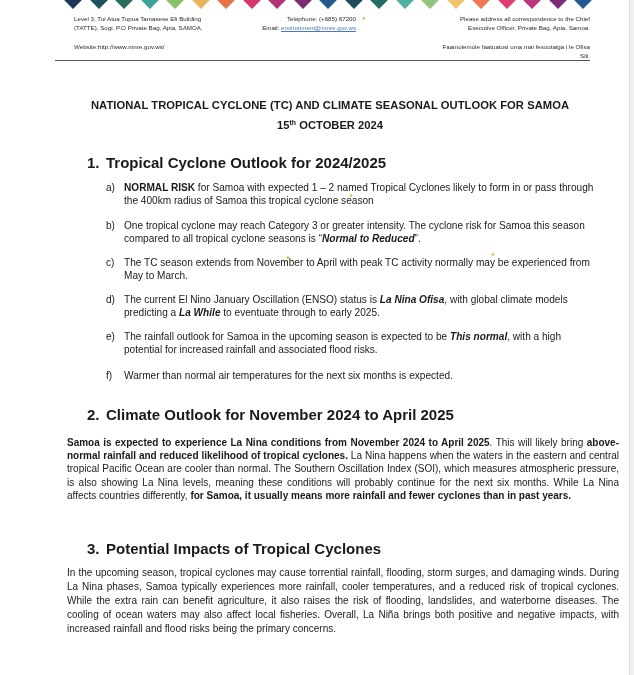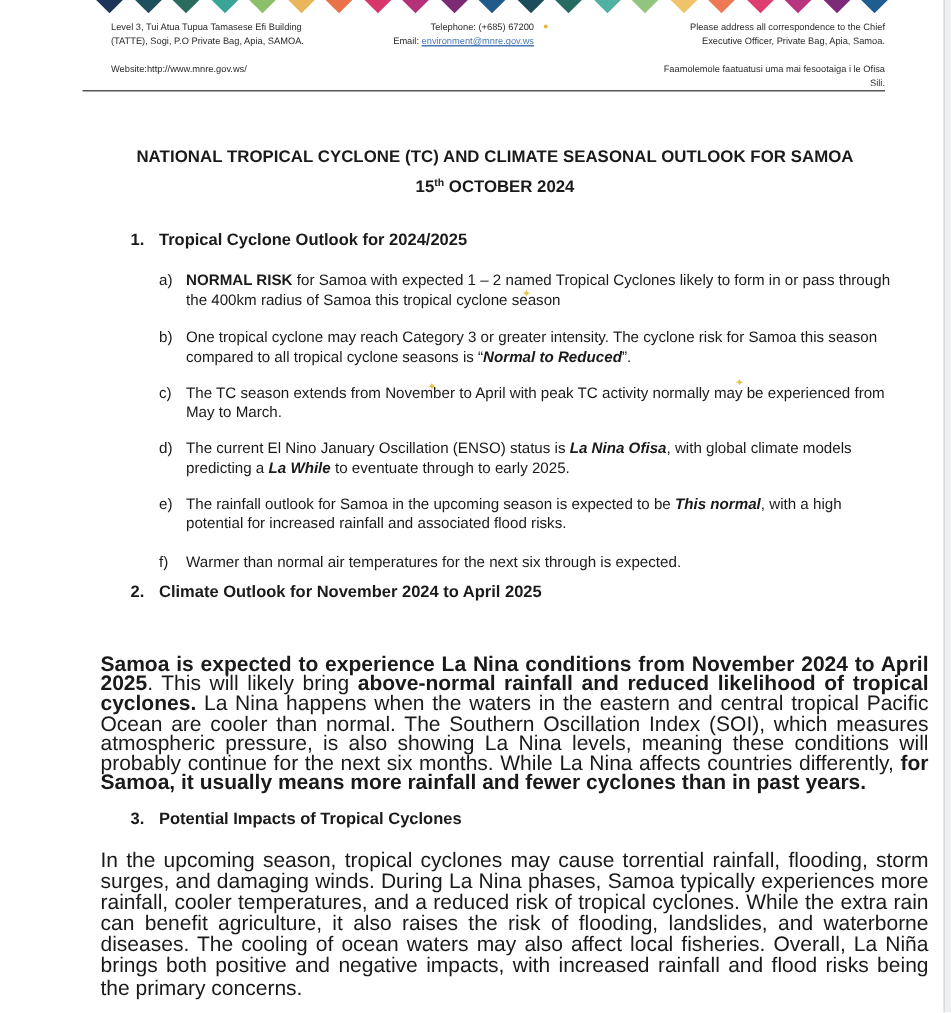--- a/index.html
+++ b/index.html
@@ -38,32 +38,32 @@
     .title {
       position: absolute; top: 99px; left: 0; width: 660px; text-align: center;
       font-weight: bold; font-size: 11.2px; letter-spacing: 0.05px;
     }
     .subtitle {
       position: absolute; top: 119px; left: 0; width: 660px; text-align: center;
       font-weight: bold; font-size: 11.2px;
     }
     .subtitle sup { font-size: 7px; vertical-align: 4px; line-height: 0; }
     .h2 {
-      position: absolute; left: 87px; font-weight: bold; font-size: 11px;
+      position: absolute; left: 87px; font-weight: bold; font-size: 15px;
     }
     .h2 .num { display: inline-block; width: 19px; }
     .item {
       position: absolute; left: 106px; width: 490px;
       font-size: 10.1px; line-height: 12.6px;
     }
     .item .lbl { position: absolute; left: 0; top: 0; }
     .item .txt { margin-left: 18px; display: block; }
     .para {
       position: absolute; left: 67px; width: 552px;
-      font-size: 14px; line-height: 13.2px; text-align: justify;
+      font-size: 10px; line-height: 13.2px; text-align: justify;
     }
     b { font-weight: bold; }
     .bi { font-weight: bold; font-style: italic; }
     .spark { position: absolute; color: #e5c14a; font-size: 7px; }
   </style>
 </head>
 <body>
 
 <div class="diamonds" id="diamonds">
     <div class="diamond" style="left: 0px; top: -2px; background: rgb(29, 53, 87);"></div>
@@ -136,24 +136,24 @@
   <span class="txt"><span>The current El Nino January Oscillation (ENSO) status is </span><span class="bi">La Nina Ofisa</span><span>, with global climate models predicting a </span><span class="bi">La While</span><span> to eventuate through to early 2025.</span></span>
 </div>
 
 <div class="item" style="top:331px;">
   <span class="lbl">e)</span>
   <span class="txt"><span>The rainfall outlook for Samoa in the upcoming season is expected to be </span><span class="bi">This normal</span><span>, with a high potential for increased rainfall and associated flood risks.</span></span>
 </div>
 
 <div class="item" style="top:370px;">
   <span class="lbl">f)</span>
-  <span class="txt">Warmer than normal air temperatures for the next six through is expected.</span>
+  <span class="txt">Warmer than normal air temperatures for the next six months is expected.</span>
 </div>
 
-<div class="h2" style="top:389px;"><span class="num">2.</span><span>Climate Outlook for November 2024 to April 2025</span></div>
+<div class="h2" style="top:406px;"><span class="num">2.</span><span>Climate Outlook for November 2024 to April 2025</span></div>
 
 <div class="para" style="top:436px;"><b>Samoa is expected to experience La Nina conditions from November 2024 to April 2025</b><span>. This will likely bring </span><b>above-normal rainfall and reduced likelihood of tropical cyclones.</b><span> La Nina happens when the waters in the eastern and central tropical Pacific Ocean are cooler than normal. The Southern Oscillation Index (SOI), which measures atmospheric pressure, is also showing La Nina levels, meaning these conditions will probably continue for the next six months. While La Nina affects countries differently, </span><b>for Samoa, it usually means more rainfall and fewer cyclones than in past years.</b></div>
 
 <div class="h2" style="top:540px;"><span class="num">3.</span><span>Potential Impacts of Tropical Cyclones</span></div>
 
 <div class="para" style="top:566px; line-height:14.1px;">In the upcoming season, tropical cyclones may cause torrential rainfall, flooding, storm surges, and damaging winds. During La Nina phases, Samoa typically experiences more rainfall, cooler temperatures, and a reduced risk of tropical cyclones. While the extra rain can benefit agriculture, it also raises the risk of flooding, landslides, and waterborne diseases. The cooling of ocean waters may also affect local fisheries. Overall, La Niña brings both positive and negative impacts, with increased rainfall and flood risks being the primary concerns.</div>
 
 <span class="spark" style="left:348px; top:192px;">✦</span>
 <span class="spark" style="left:285px; top:254px;">✦</span>
 <span class="spark" style="left:490px; top:251px;">✦</span>

